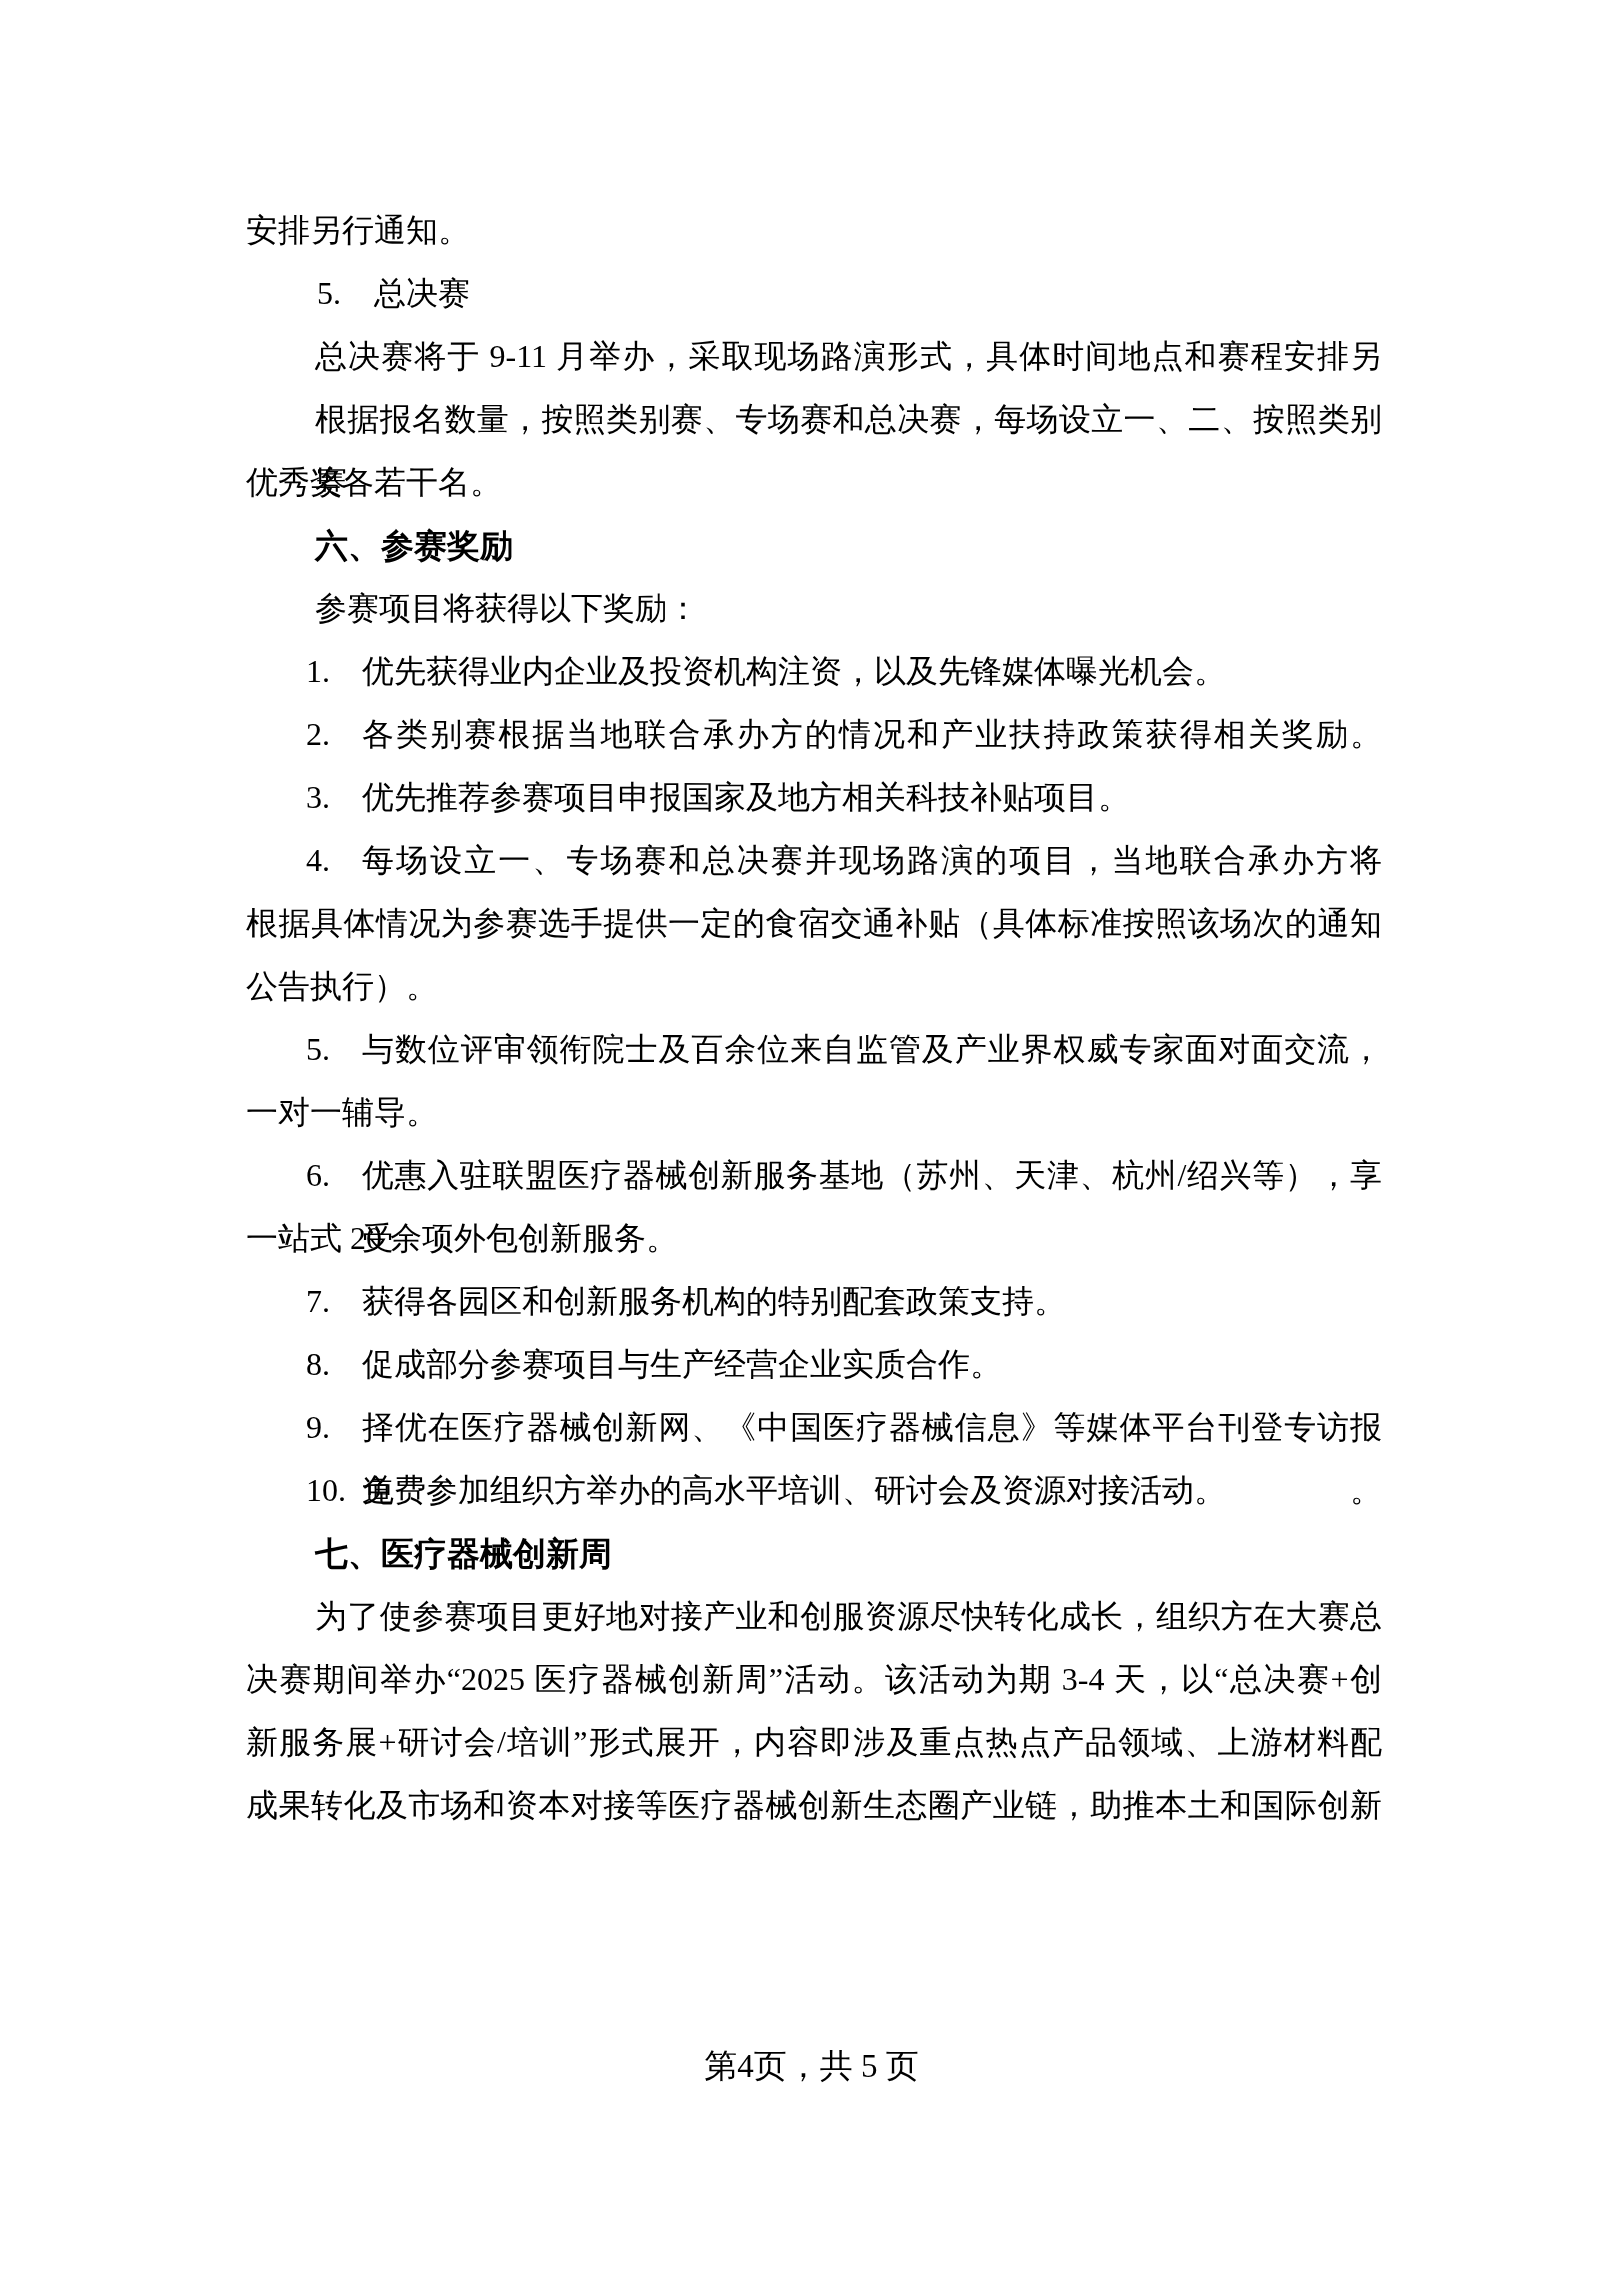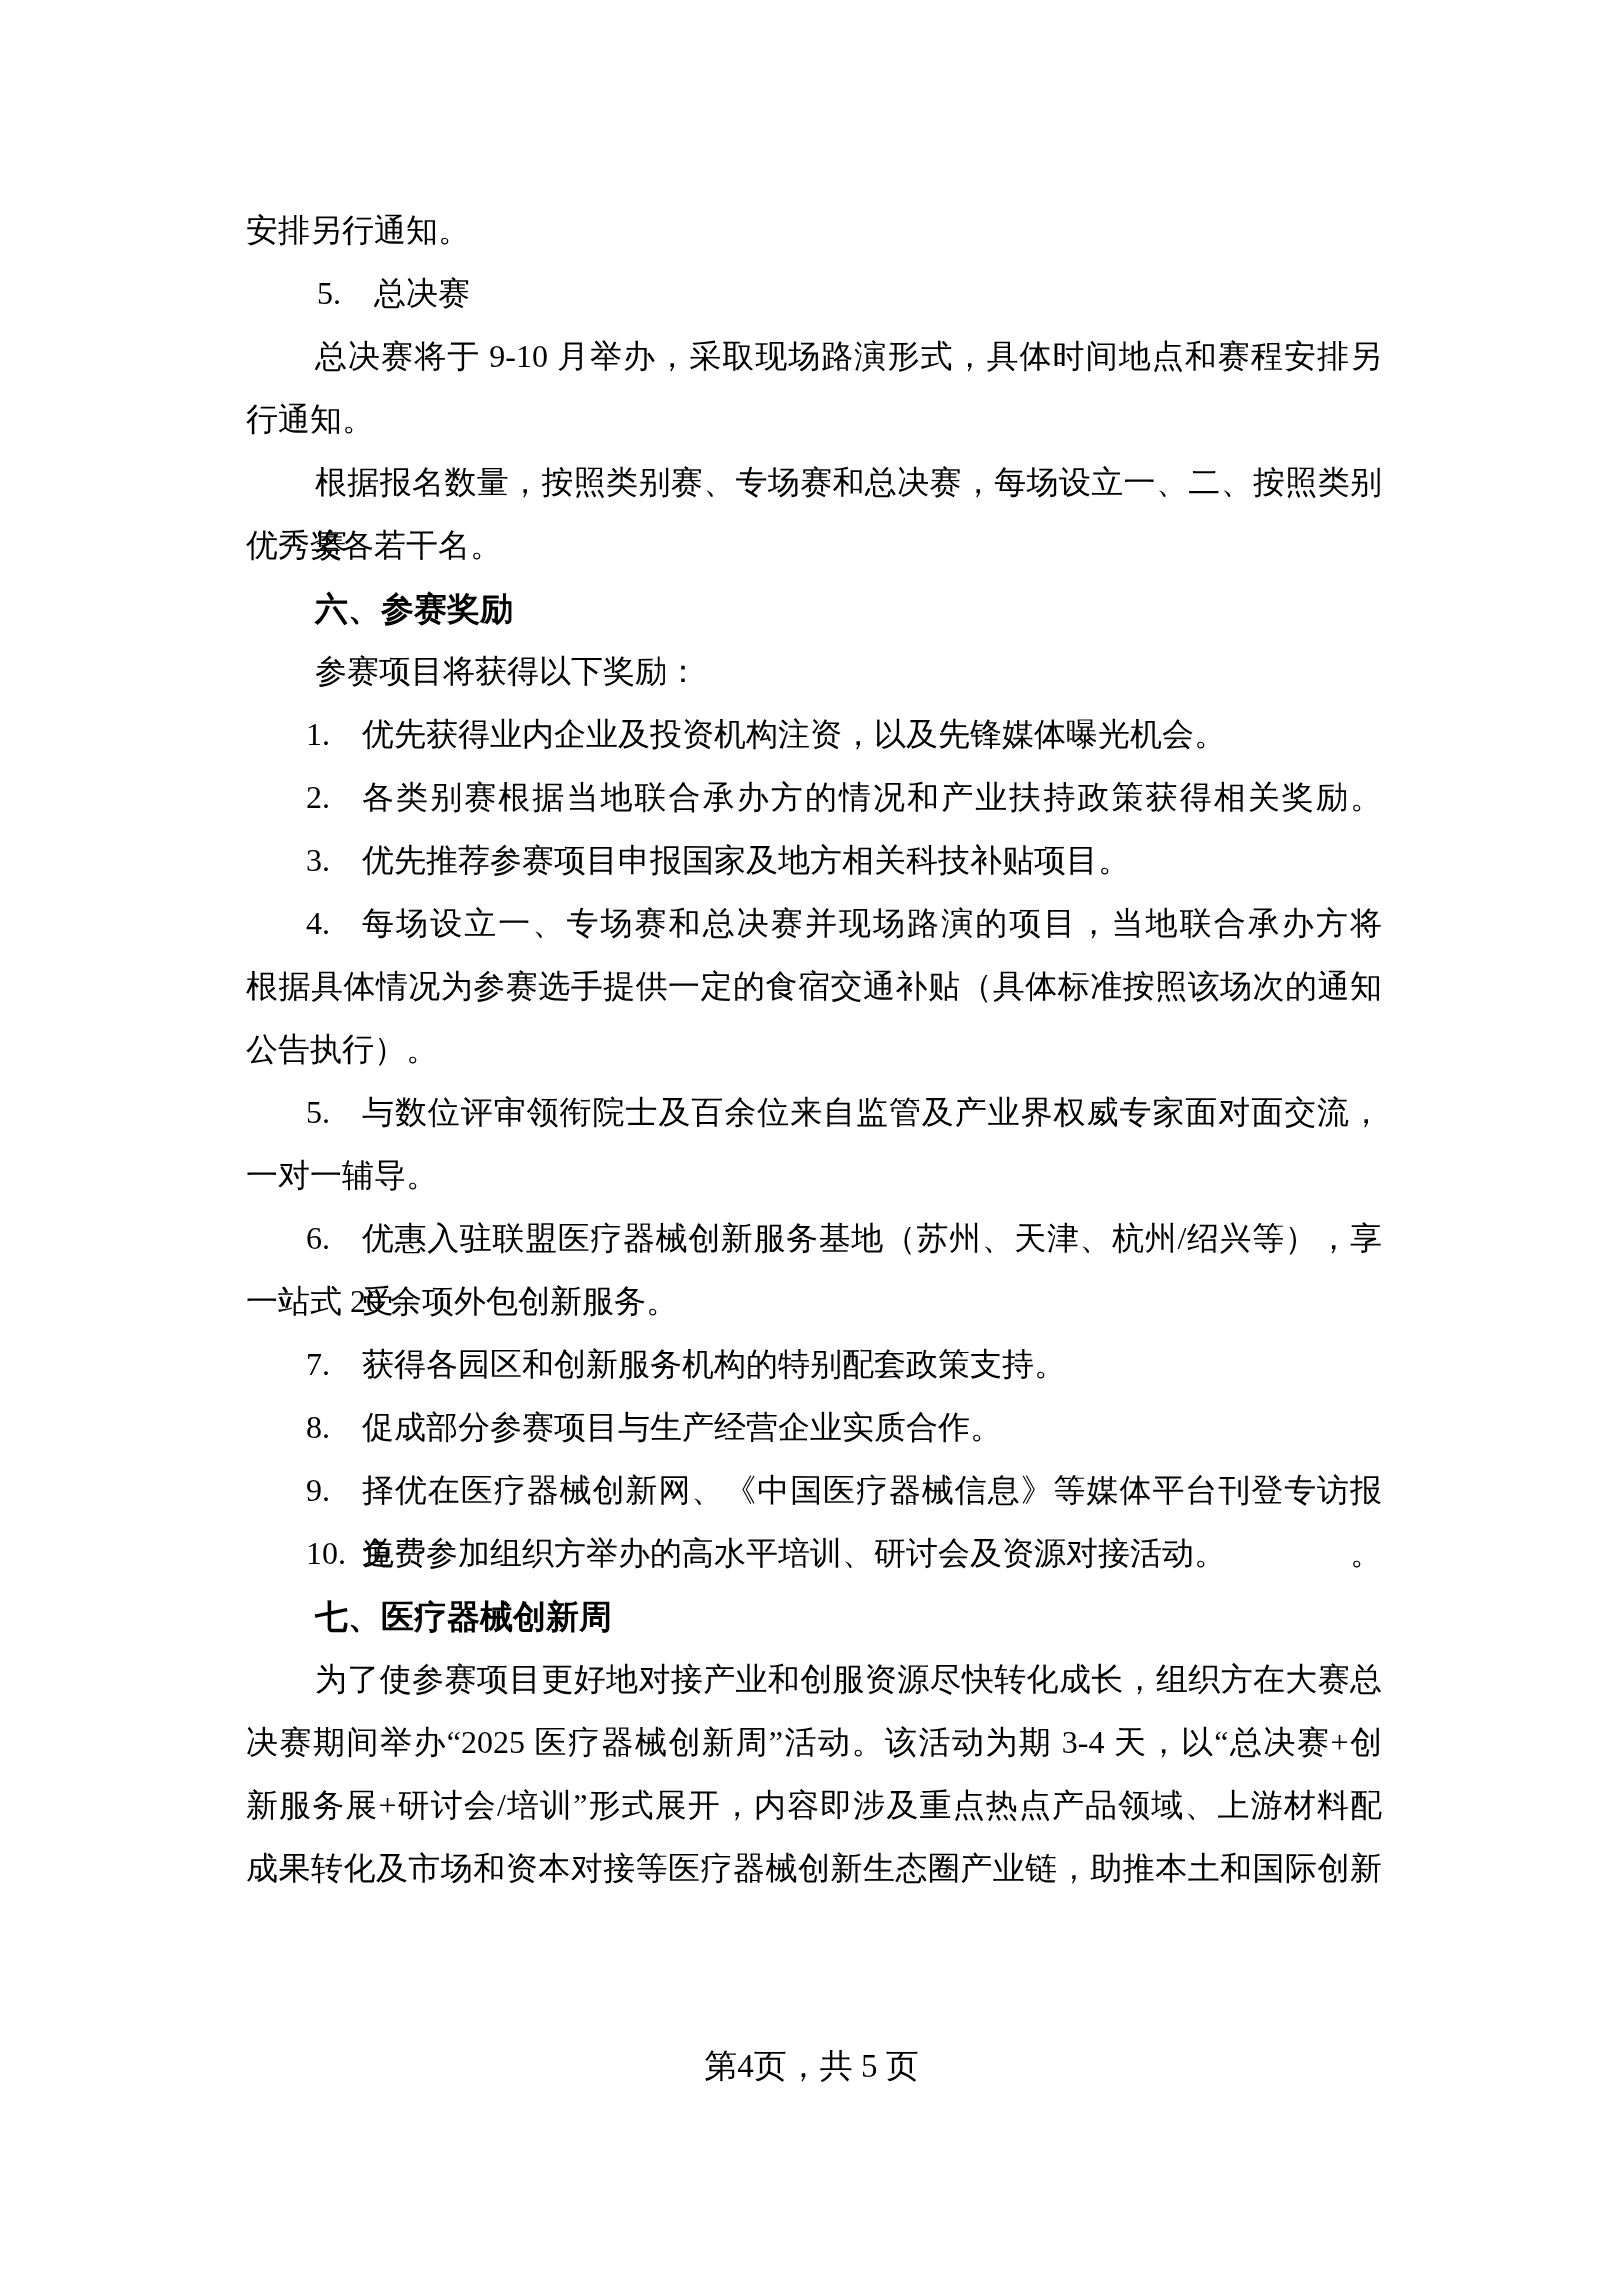--- a/index.html
+++ b/index.html
@@ -63,22 +63,21 @@
     font-family: "Liberation Serif", "DejaVu Serif", serif;
   }
 </style>
 </head>
 <body>
 
 <div class="page">
   <div class="textblock" id="textblock">
       <div class="line body"><span>安排另行通知。</span></div>
       <div class="line sub"><span class="num">5.</span><span>总决赛</span></div>
-      <div class="line indent justify"><span>总决赛将于 9-10 月举办，采取现场路演形式，具体时间地点和赛程安排另</span></div>
-      <div class="line body"><span>行通知。</span></div>
+      <div class="line indent justify"><span>总决赛将于 9-11 月举办，采取现场路演形式，具体时间地点和赛程安排另</span></div>
       <div class="line indent justify"><span>根据报名数量，按照类别赛、专场赛和总决赛，每场设立一、二、按照类别赛</span></div>
       <div class="line body"><span>优秀奖各若干名。</span></div>
       <div class="line heading"><span>六、参赛奖励</span></div>
       <div class="line indent"><span>参赛项目将获得以下奖励：</span></div>
       <div class="line list"><span class="num">1.</span><span>优先获得业内企业及投资机构注资，以及先锋媒体曝光机会。</span></div>
       <div class="line list justify"><span class="num">2.</span><span>各类别赛根据当地联合承办方的情况和产业扶持政策获得相关奖励。</span></div>
       <div class="line list"><span class="num">3.</span><span>优先推荐参赛项目申报国家及地方相关科技补贴项目。</span></div>
       <div class="line list justify"><span class="num">4.</span><span>每场设立一、专场赛和总决赛并现场路演的项目，当地联合承办方将</span></div>
       <div class="line body justify"><span>根据具体情况为参赛选手提供一定的食宿交通补贴（具体标准按照该场次的通知</span></div>
       <div class="line body"><span>公告执行）。</span></div>

